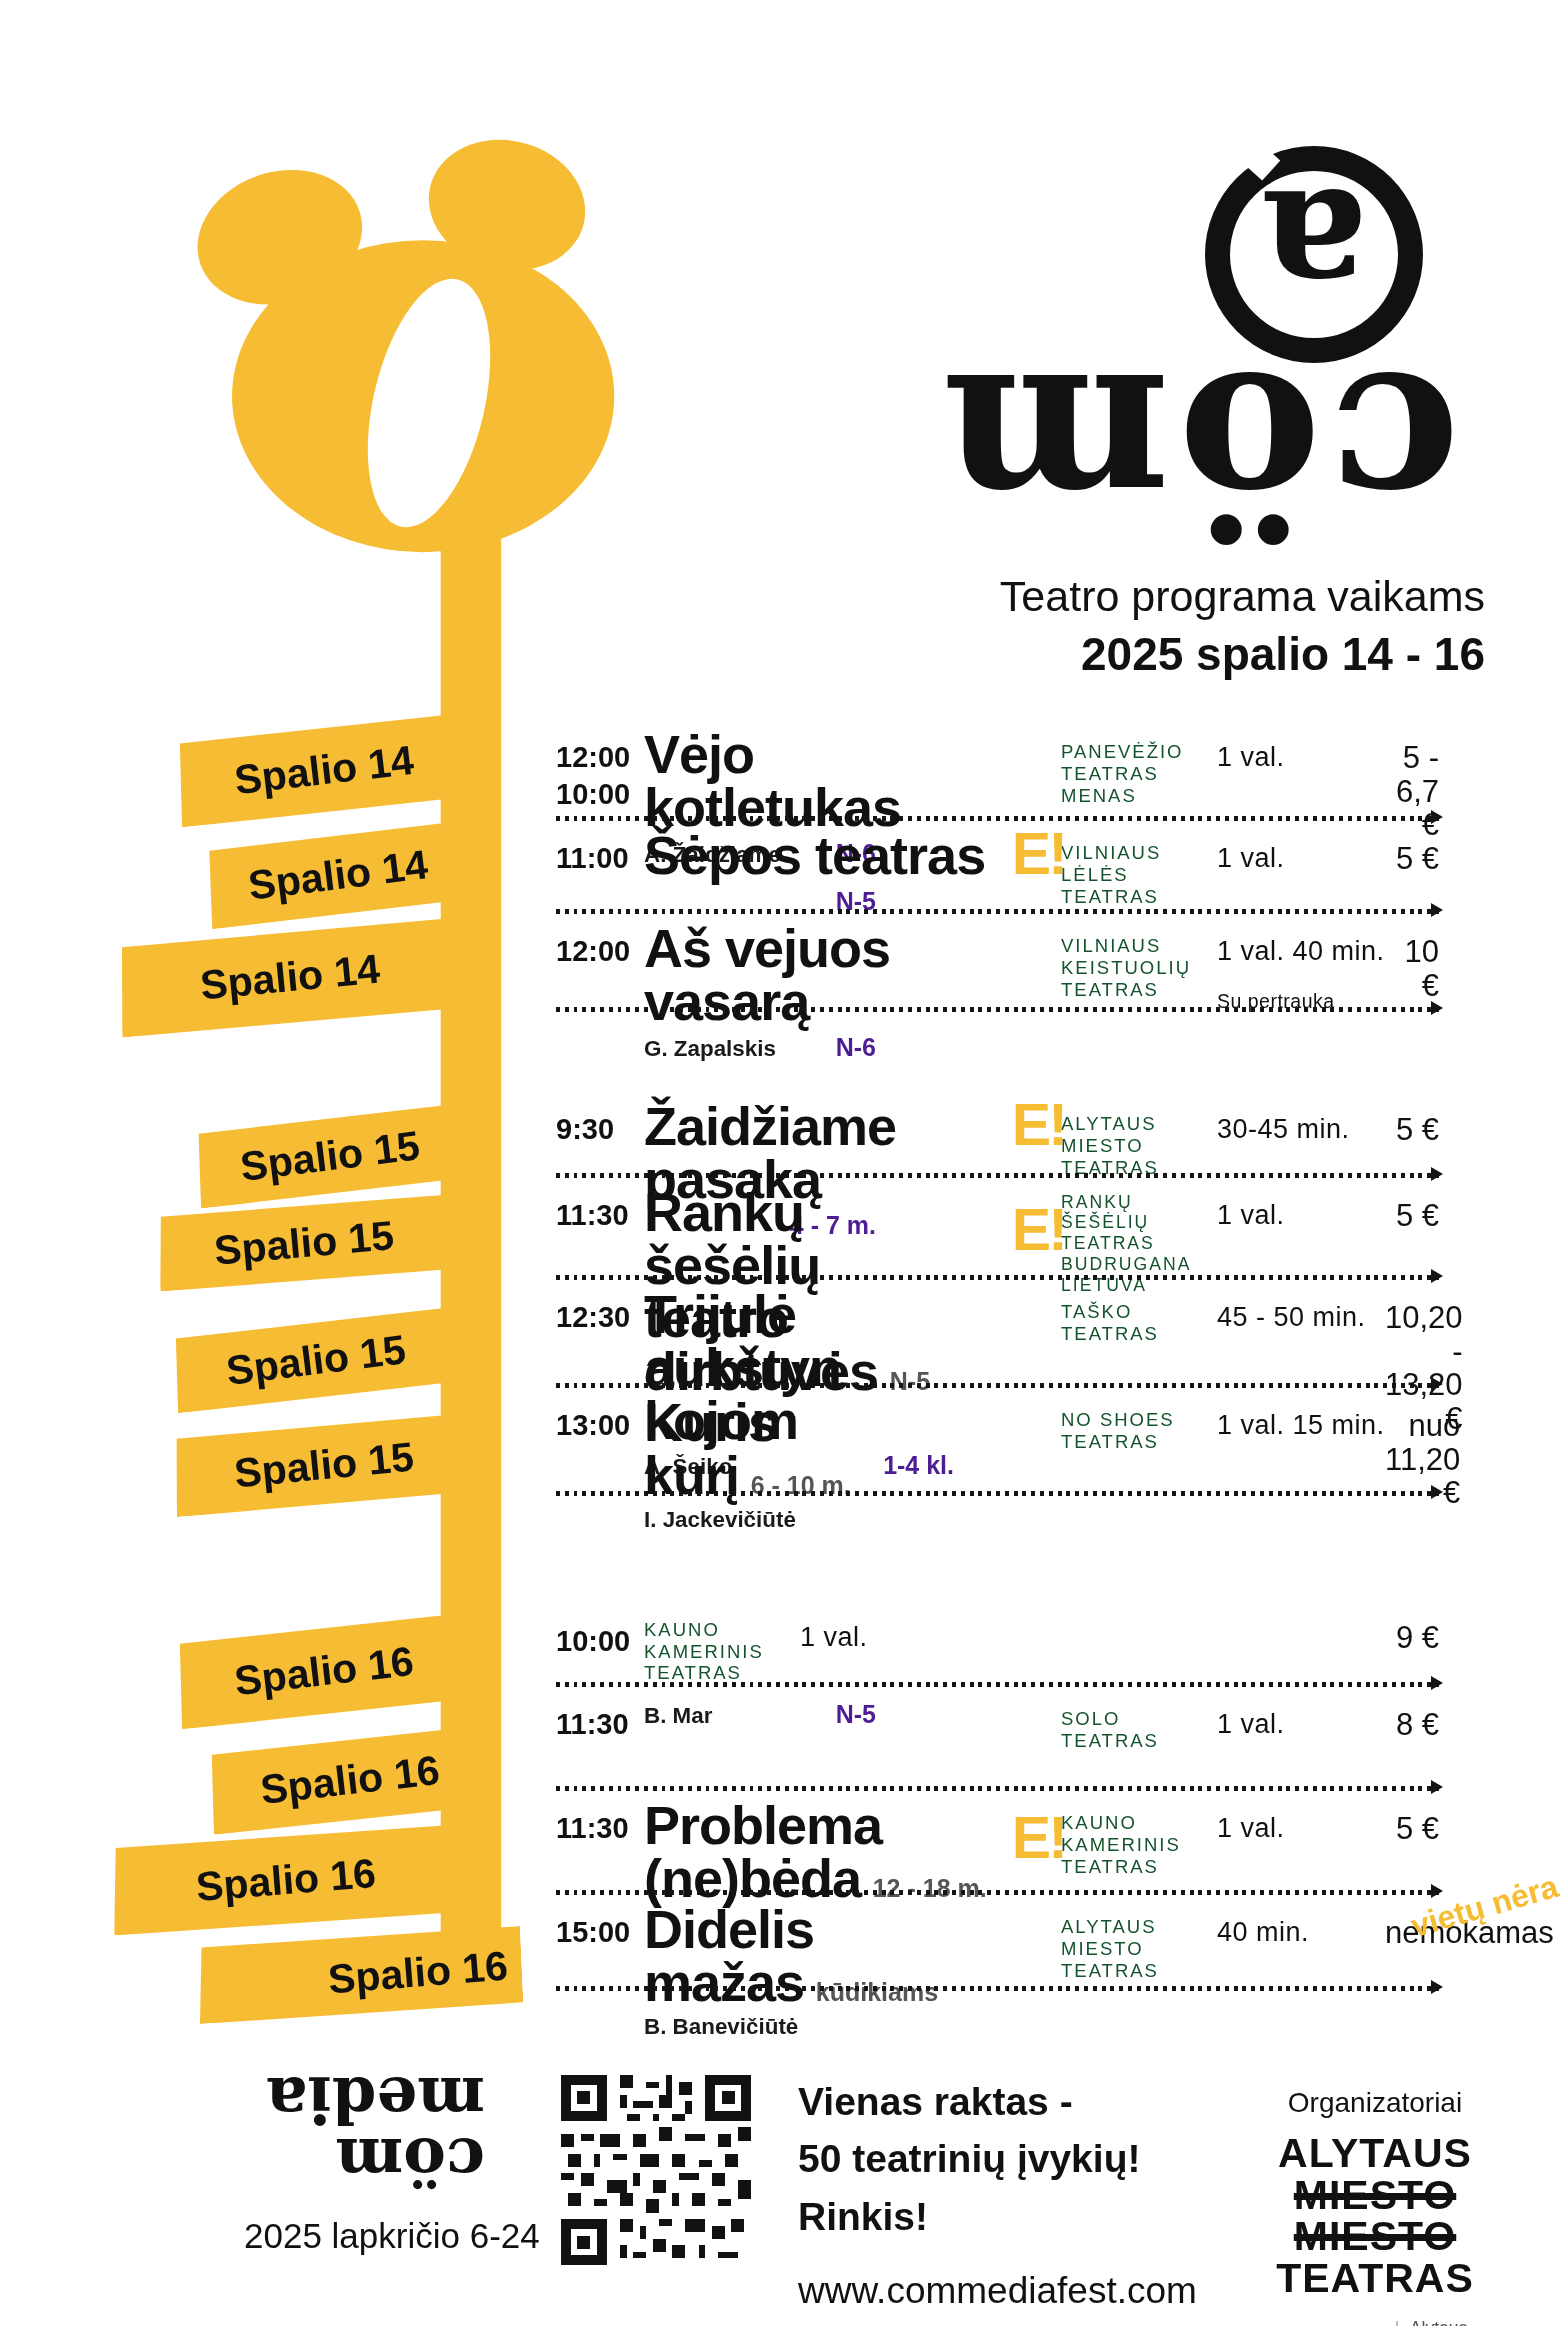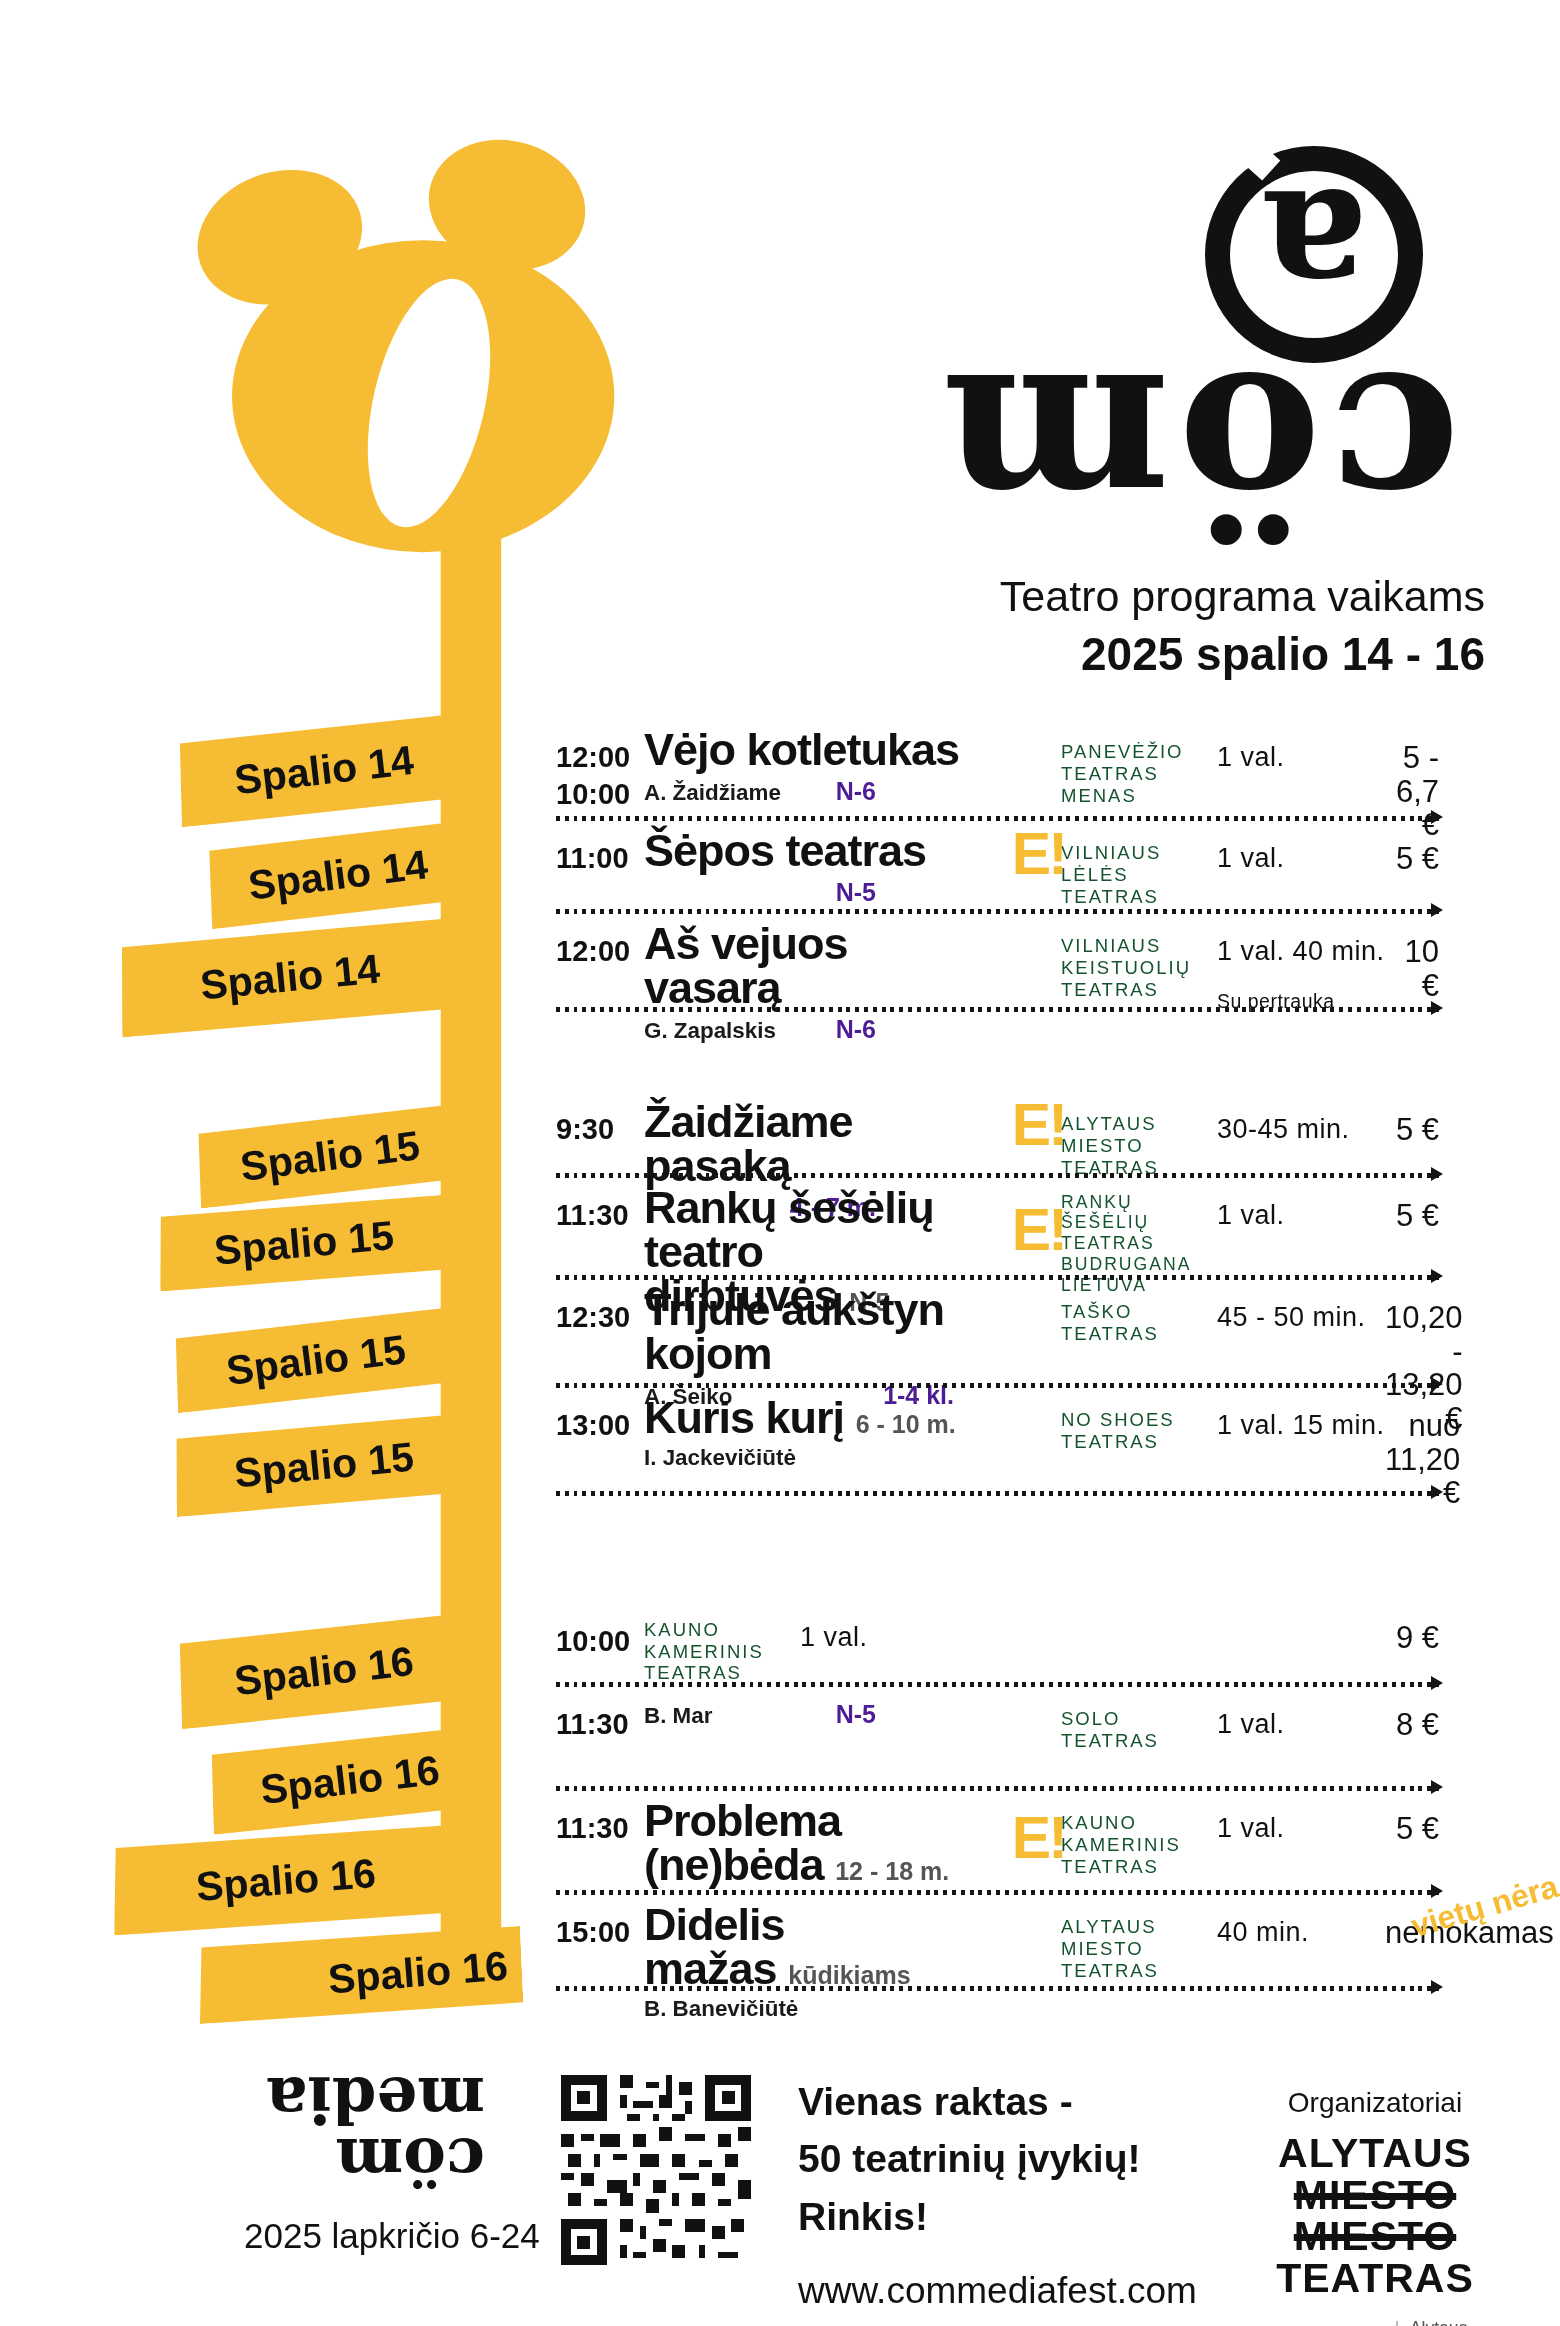--- a/index.html
+++ b/index.html
@@ -61,21 +61,21 @@
   #header-tagline{font-size:43px;font-weight:normal;}
   #header-dates{font-size:46px;font-weight:bold;margin-top:5.9px;}
 
   
   #schedule{position:absolute;left:556px;top:720px;width:883px;z-index:4;}
   .group2{margin-top:80px;}
   .group3{margin-top:111px;}
   .row{position:relative;display:flex;padding-top:7.8px;}
   .c-time{width:88px;flex:none;font-weight:bold;font-size:29px;line-height:1.25;padding-top:11.7px;}
   .c-main{width:417px;flex:none;position:relative;padding-right:68px;}
-  .title{font-weight:bold;font-size:45px;letter-spacing:-1px;line-height:0.98;white-space:pre-line;}
+  .title{font-weight:bold;font-size:54px;letter-spacing:-1px;line-height:0.98;white-space:pre-line;}
   .suffix{font-weight:bold;font-size:25px;color:#555;margin-left:11.7px;white-space:nowrap;}
   .suffix:empty{display:none;}
   .sub{display:flex;margin-top:4.9px;align-items:baseline;}
   .author{font-weight:bold;font-size:22.4px;color:#1a1a1a;}
   .age{font-weight:bold;font-size:25px;color:#4c1d95;margin-left:auto;margin-right:117px;}
   .age:empty,.author:empty{display:none;}
   .badge{
     position:absolute;right:-3.9px;top:-3.9px;color:var(--yellow);
     font-weight:800;font-size:59px;letter-spacing:-2.9px;line-height:1;
   }

